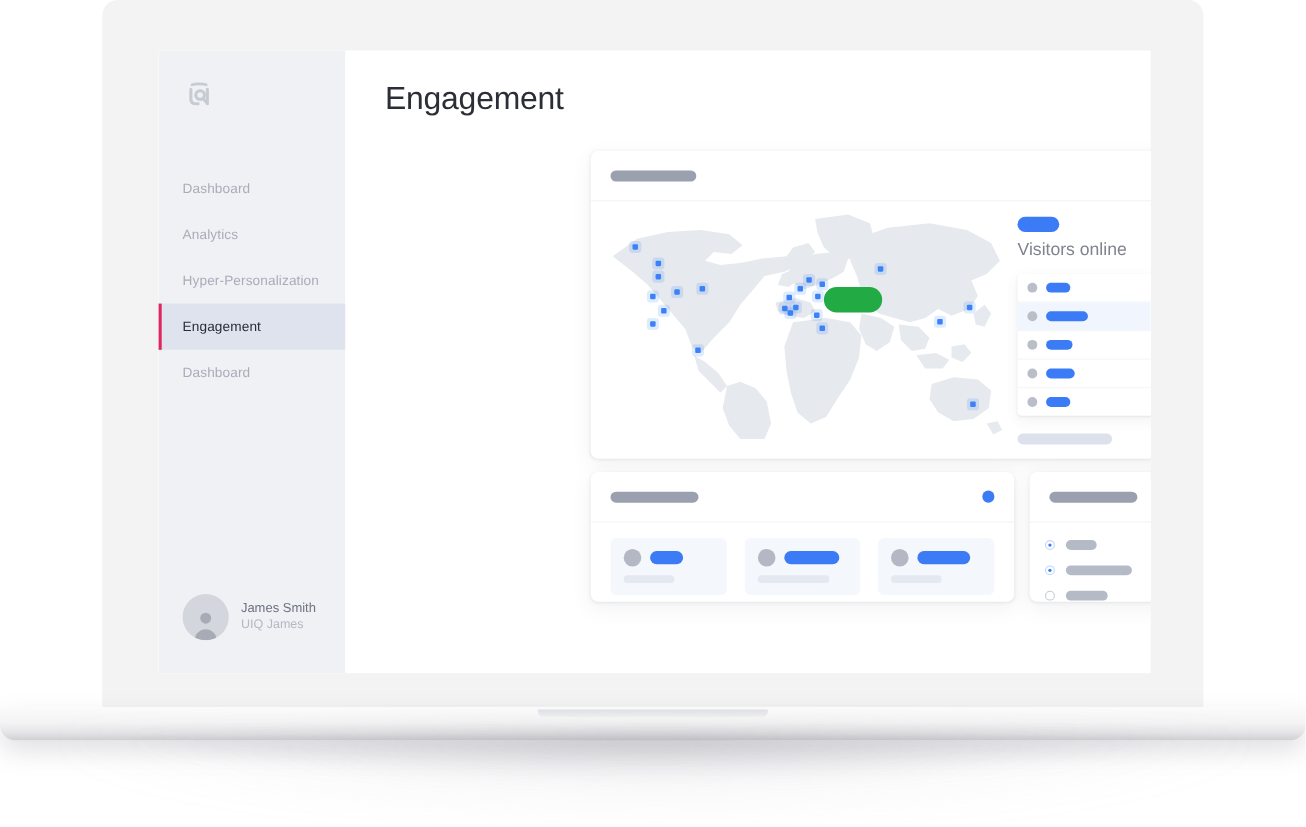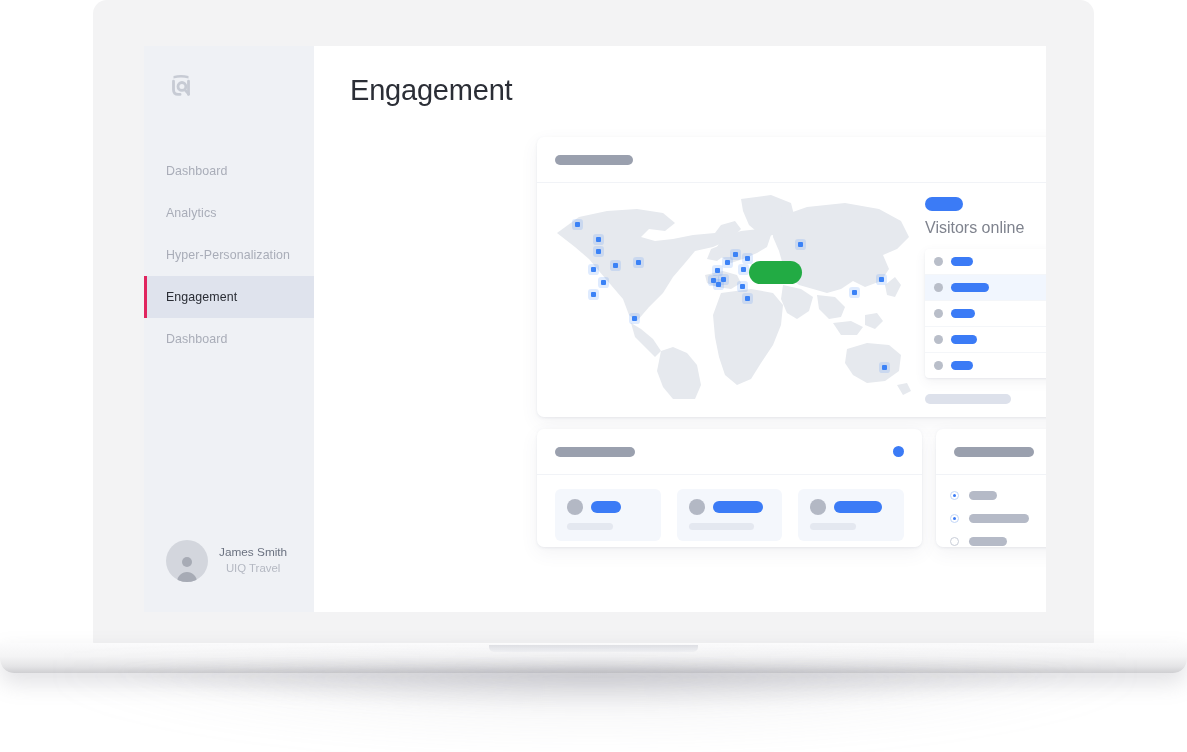--- a/index.html
+++ b/index.html
@@ -148,21 +148,21 @@
     height: 42px;
     border-radius: 50%;
     background: #d3d6dd;
     display: flex;
     align-items: flex-end;
     justify-content: center;
     overflow: hidden;
     flex: 0 0 42px;
   }
   .avatar svg { width: 30px; height: 30px; color: #a7abb5; }
-  .user-text { line-height: 1.35; text-align: center; }
+  .user-text { line-height: 1.35; }
   .user-name { font-size: 11.8px; color: #6b7280; }
   .user-org  { font-size: 11.4px; color: #b4b8c2; }
 
   
   .main {
     flex: 1 1 auto;
     background: #ffffff;
     padding: 0 36px;
     position: relative;
   }
@@ -384,21 +384,21 @@
 
       <div class="user">
         <div class="avatar">
           <svg viewBox="0 0 24 24" fill="currentColor">
             <circle cx="12" cy="8" r="4"></circle>
             <path d="M4 24c0-4.4 3.6-8 8-8s8 3.6 8 8z"></path>
           </svg>
         </div>
         <div class="user-text">
           <div class="user-name">James Smith</div>
-          <div class="user-org">UIQ Travel</div>
+          <div class="user-org">UIQ James</div>
         </div>
       </div>
     </div>
 
     <div class="main">
 
       <h1 class="page-title">Engagement</h1>
 
       <div class="card map-card">
         <div class="card-head">

